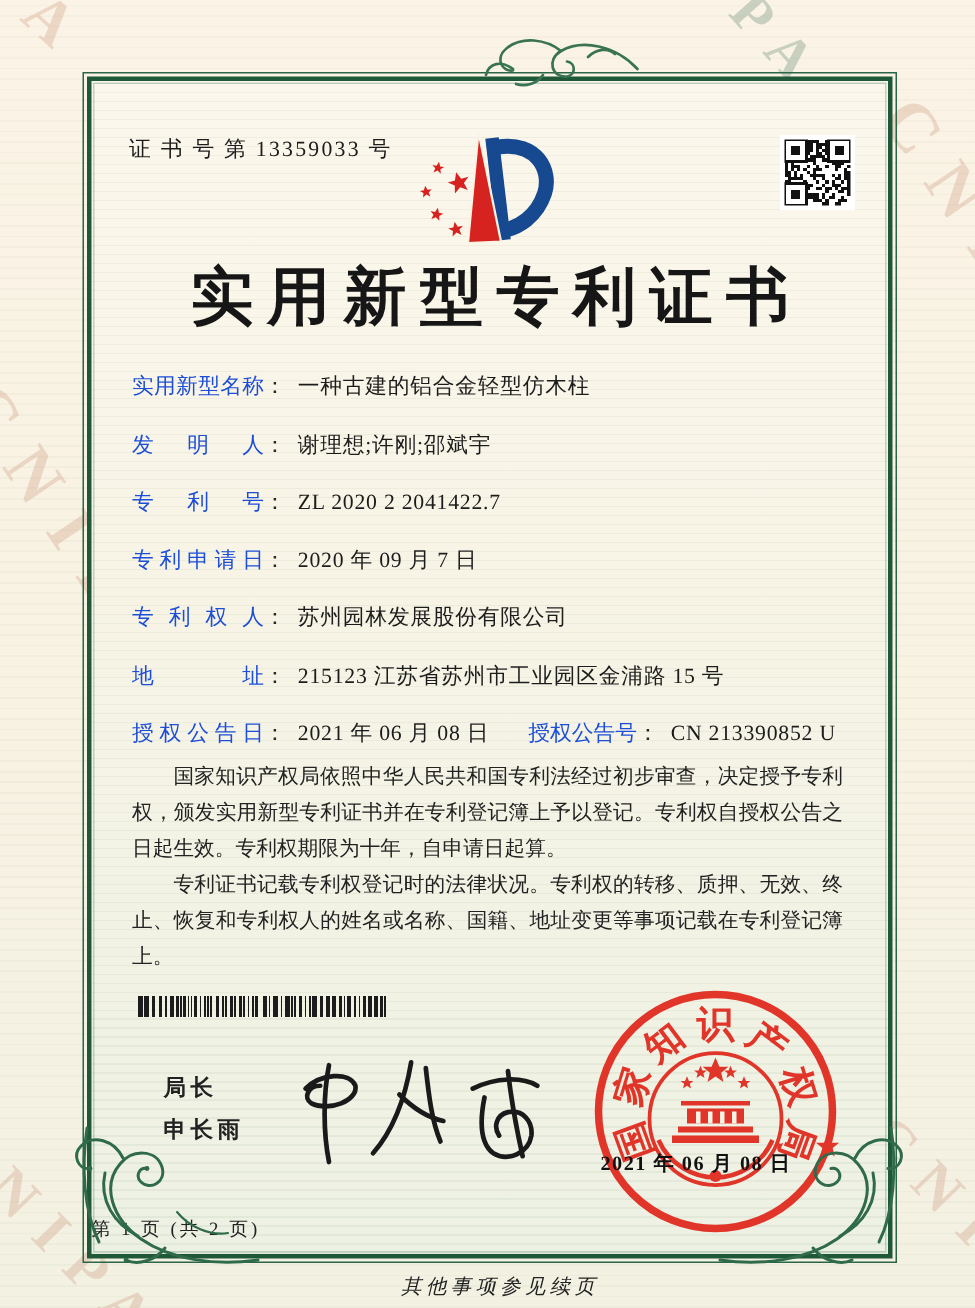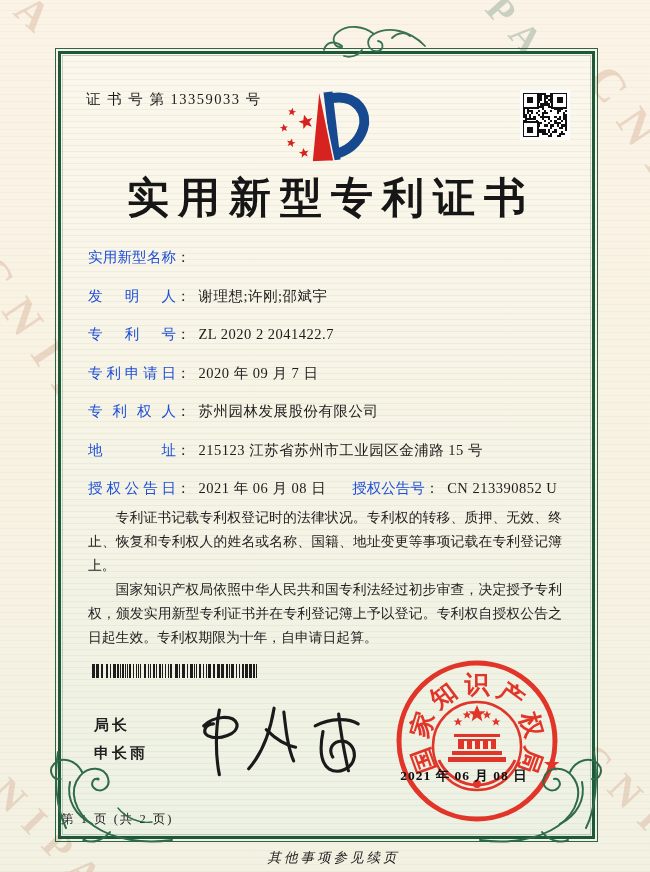--- a/index.html
+++ b/index.html
@@ -103,21 +103,21 @@
   
   .barcode{position:absolute;left:92px;top:664px;width:168px;height:14px;}
   .barcode svg{display:block;width:100%;height:100%;}
 
   
   .officer{
     position:absolute;left:94px;top:716px;
     font-family:"Liberation Sans","DejaVu Sans",sans-serif;
     font-size:15px;font-weight:600;letter-spacing:3px;color:#222;
   }
-  .officer div{margin-bottom:9px;}
+  .officer div{margin-bottom:9px;margin-left:15px;}
   .signature{position:absolute;left:190px;top:696px;width:176px;height:84px;}
 
   
   .seal{position:absolute;left:394px;top:658px;width:166px;height:166px;opacity:0.92;}
   .seal-date{
     position:absolute;left:398px;top:767px;width:132px;
     text-align:center;font-size:13.5px;letter-spacing:1px;
     color:#111;font-weight:600;z-index:4;
   }
 
@@ -371,20 +371,21 @@
           <rect x="2" y="16" width="3" height="3" fill="#111"></rect>
         </svg>
     </div>
 
     <div class="title">实用新型专利证书</div>
 
     <div class="fields">
       <div class="frow">
         <span class="flabel">实用新型名称</span>
           <span class="fcolon">：</span>
+        <span class="fvalue">一种古建的铝合金轻型仿木柱</span>
       </div>
       <div class="frow">
         <span class="flabel">发明人</span>
           <span class="fcolon">：</span>
         <span class="fvalue">谢理想;许刚;邵斌宇</span>
       </div>
       <div class="frow">
         <span class="flabel">专利号</span>
           <span class="fcolon">：</span>
         <span class="fvalue">ZL 2020 2 2041422.7</span>
@@ -408,22 +409,22 @@
         <span class="flabel">授权公告日</span>
           <span class="fcolon">：</span>
         <span class="fvalue">2021 年 06 月 08 日</span>
         <span class="flabel fpair2" style="width:auto;">授权公告号</span>
           <span class="fcolon">：</span>
         <span class="fvalue">CN 213390852 U</span>
       </div>
     </div>
 
     <div class="paras">
+      <p>国家知识产权局依照中华人民共和国专利法经过初步审查，决定授予专利权，颁发实用新型专利证书并在专利登记簿上予以登记。专利权自授权公告之日起生效。专利权期限为十年，自申请日起算。</p>
       <p>专利证书记载专利权登记时的法律状况。专利权的转移、质押、无效、终止、恢复和专利权人的姓名或名称、国籍、地址变更等事项记载在专利登记簿上。</p>
-      <p>国家知识产权局依照中华人民共和国专利法经过初步审查，决定授予专利权，颁发实用新型专利证书并在专利登记簿上予以登记。专利权自授权公告之日起生效。专利权期限为十年，自申请日起算。</p>
     </div>
 
     <div class="barcode">
       <svg id="barsvg" viewBox="0 0 168 14" preserveAspectRatio="none" shape-rendering="crispEdges">
           <rect x="0" y="0" width="3" height="14" fill="#1c1c1c"></rect>
           <rect x="4" y="0" width="3" height="14" fill="#1c1c1c"></rect>
           <rect x="9" y="0" width="2" height="14" fill="#1c1c1c"></rect>
           <rect x="14" y="0" width="2" height="14" fill="#1c1c1c"></rect>
           <rect x="18" y="0" width="1" height="14" fill="#1c1c1c"></rect>
           <rect x="21" y="0" width="3" height="14" fill="#1c1c1c"></rect>

